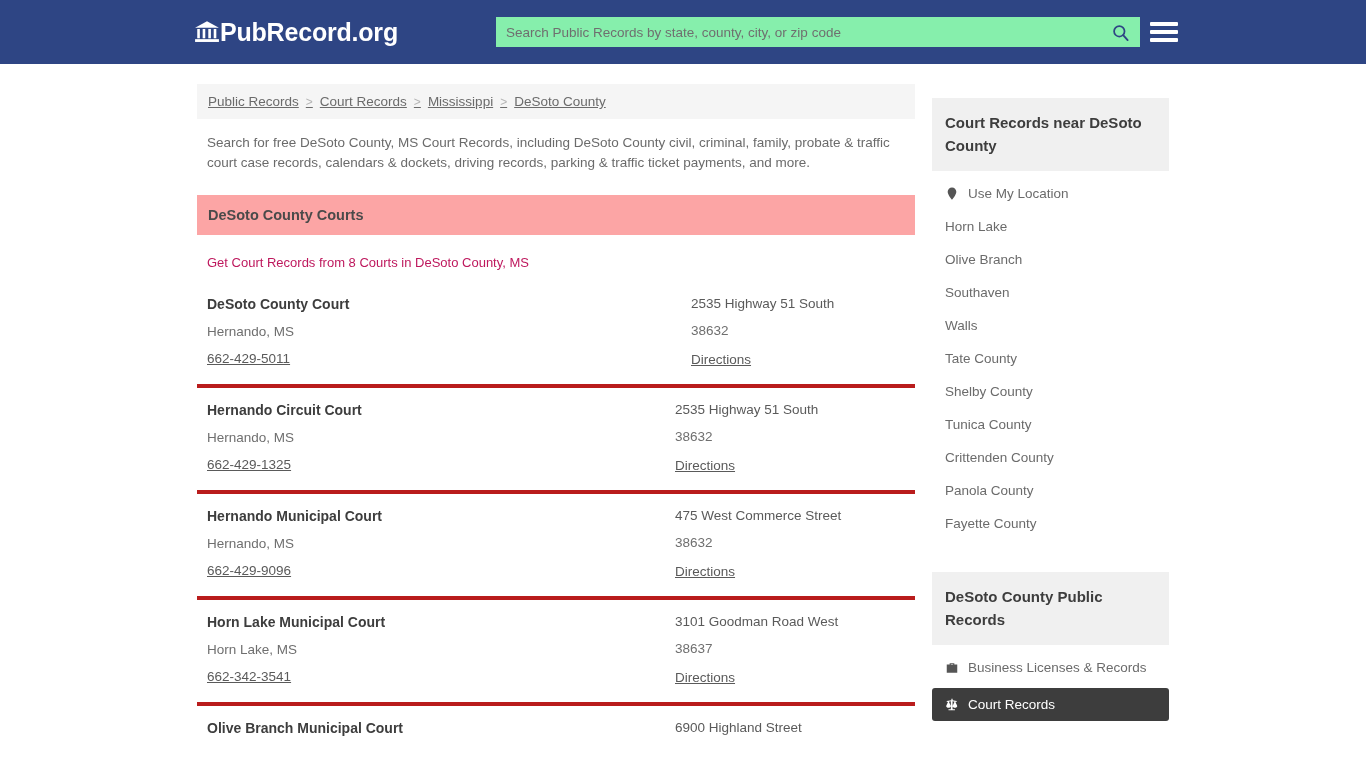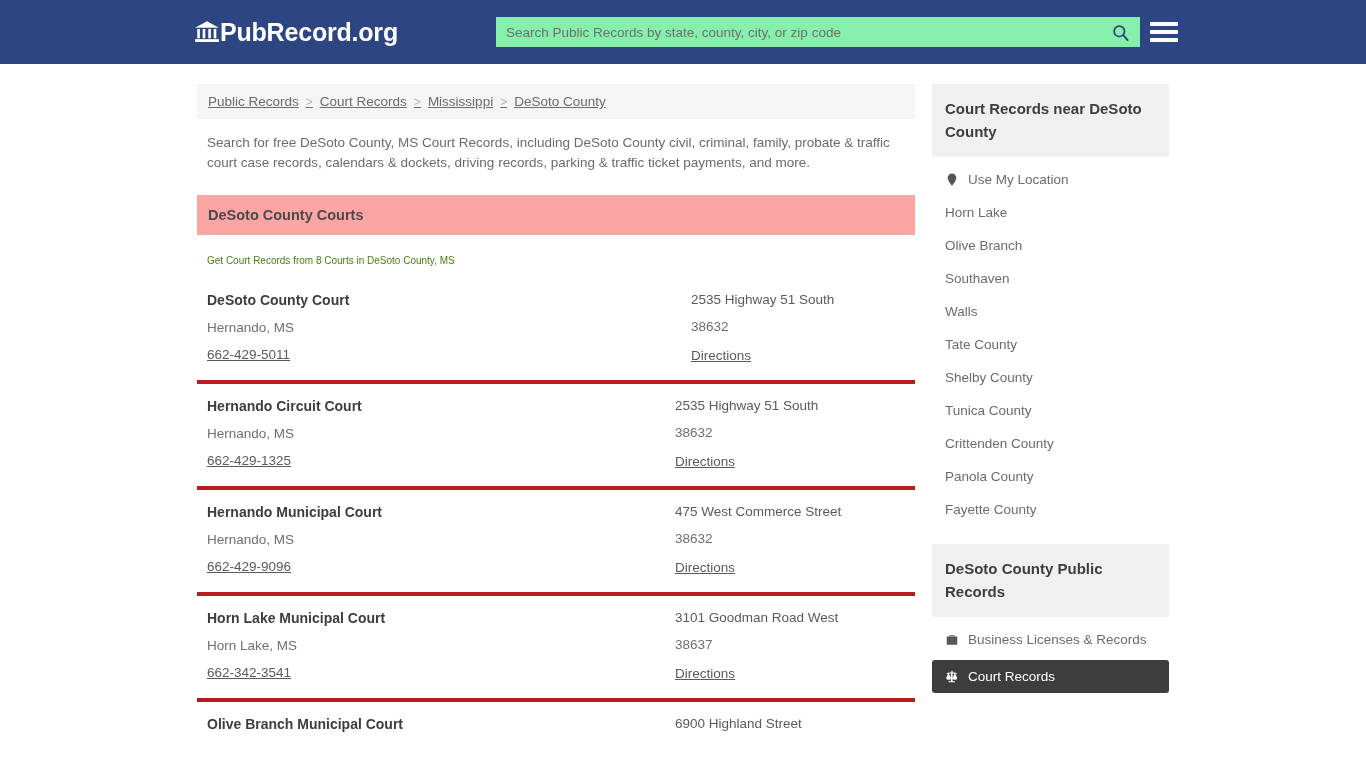--- a/index.html
+++ b/index.html
@@ -139,22 +139,22 @@
   
   .section-head {
     background: #fca5a5;
     margin-top: 22px;
     padding: 12px 11px;
     font-size: 14.5px;
     font-weight: bold;
     color: #4a4a4a;
   }
   .section-sub {
-    font-size: 10px;
-    color: #4d7c0f;
+    font-size: 13px;
+    color: #be185d;
     padding: 20px 10px 0 10px;
   }
   .court-list { margin-top: 12px; }
   .court-row {
     display: flex;
     padding: 14px 10px 16px 10px;
     border-top: 4px solid #b91c1c;
   }
   .court-row:first-child { border-top: none; gap: 16px; }
   .court-left  { width: 468px; }
@@ -184,20 +184,21 @@
   }
 
   
   .side-head {
     background: #f0f0f0;
     padding: 13px 13px 14px 13px;
     font-size: 15px;
     font-weight: bold;
     color: #3d3d3d;
     line-height: 23px;
+    margin-top: 14px;
   }
   .side-list { padding-top: 6px; }
   .side-item {
     display: flex;
     align-items: center;
     gap: 9px;
     padding: 9px 13px;
     font-size: 13.5px;
     color: #6b6b6b;
     cursor: pointer;

